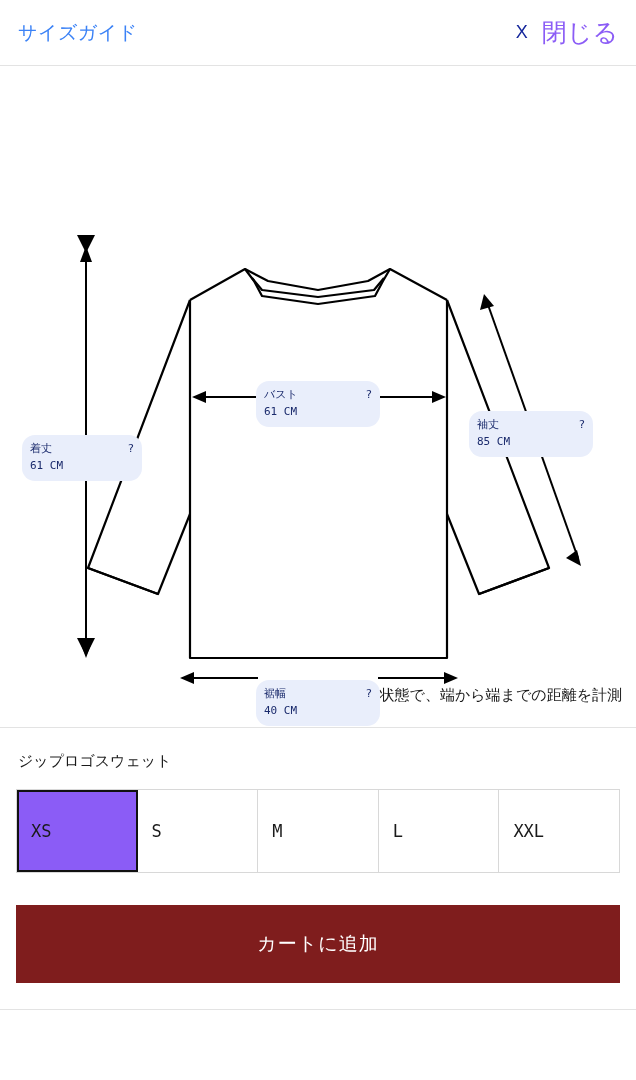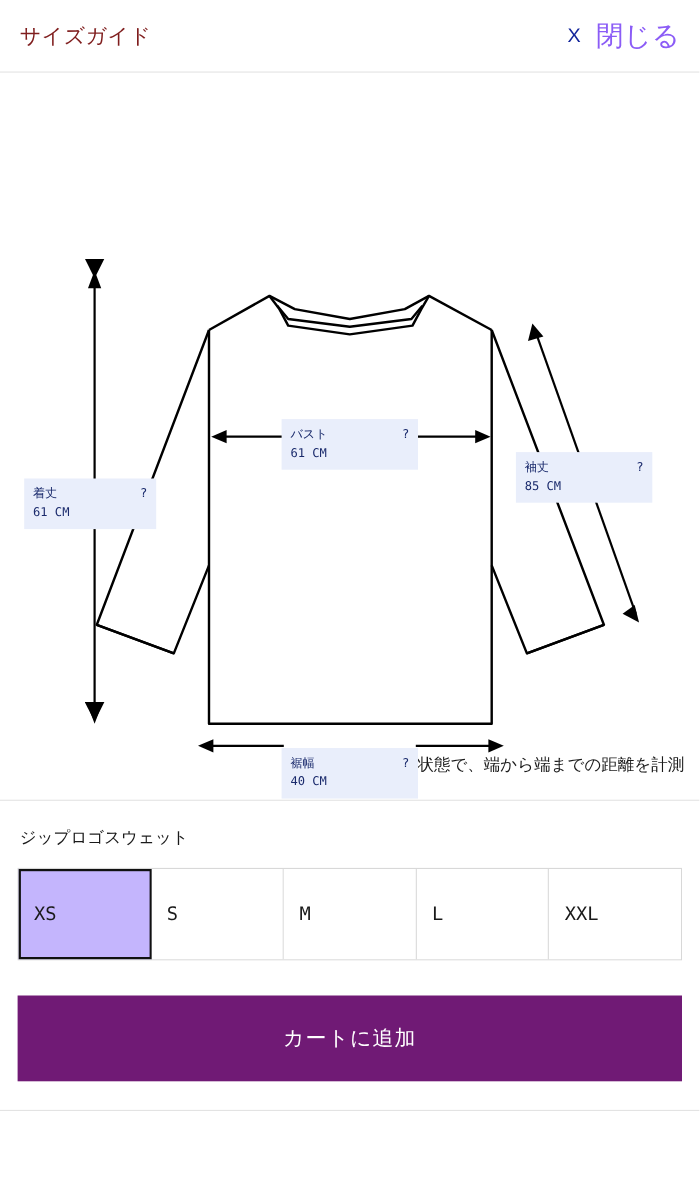--- a/index.html
+++ b/index.html
@@ -18,21 +18,21 @@
     height: 66px;
     display: flex;
     align-items: center;
     justify-content: space-between;
     padding: 0 18px;
     border-bottom: 1px solid #e3e3e3;
   }
   .header-title {
     font-size: 19px;
     letter-spacing: .5px;
-    color: #7f1d1d;
+    color: #3b82f6;
     font-family: Liberation Mono, monospace;
   }
   .close-group {
     display: flex;
     align-items: center;
     gap: 14px;
     color: #14269b;
     cursor: pointer;
   }
   .close-x {
@@ -55,20 +55,21 @@
 
   .measure-box {
     position: absolute;
     background: #e9eefb;
     padding: 5px 8px 7px 8px;
     font-size: 11px;
     color: #1a2a6c;
     font-family: "DejaVu Sans Mono", monospace;
     line-height: 1.55;
     white-space: nowrap;
+    border-radius: 13px;
   }
   .measure-box .row1 {
     display: flex;
     justify-content: space-between;
     gap: 38px;
   }
   .measure-box .value { display: block; }
 
   
   .note {
@@ -100,30 +101,30 @@
     padding-left: 14px;
     font-size: 17px;
     font-family: "DejaVu Sans Mono", monospace;
     border-right: 1px solid #d8d8d8;
     background: #ffffff;
     color: #1a1a1a;
     cursor: pointer;
   }
   .size-cell:last-child { border-right: none; }
   .size-cell.selected {
-    background: #c4b5fd;
+    background: #8b5cf6;
     outline: 2px solid #111111;
     outline-offset: -2px;
   }
 
   
   .cta {
     margin: 32px 16px 0 16px;
     height: 78px;
-    background: #701a75;
+    background: #7f1d1d;
     color: #ffffff;
     display: flex;
     align-items: center;
     justify-content: center;
     font-size: 19px;
     letter-spacing: 1px;
     cursor: pointer;
     border: none;
     width: calc(100% - 32px);
     font-family: "Liberation Sans", sans-serif;

